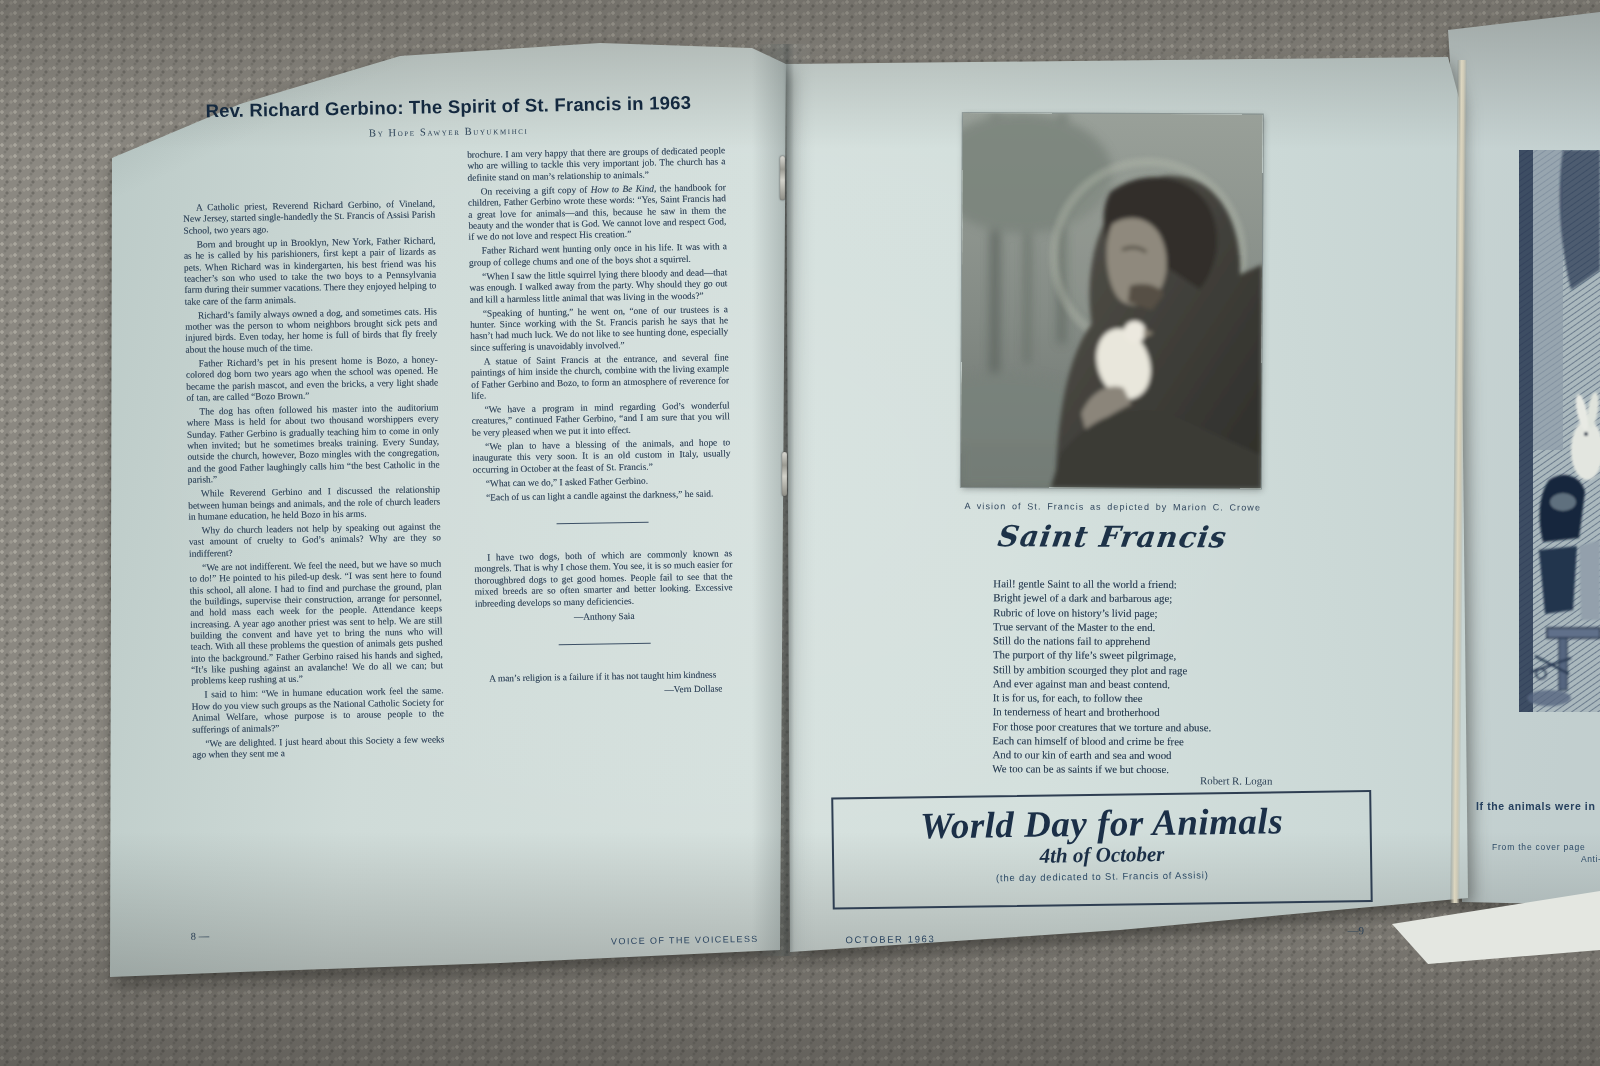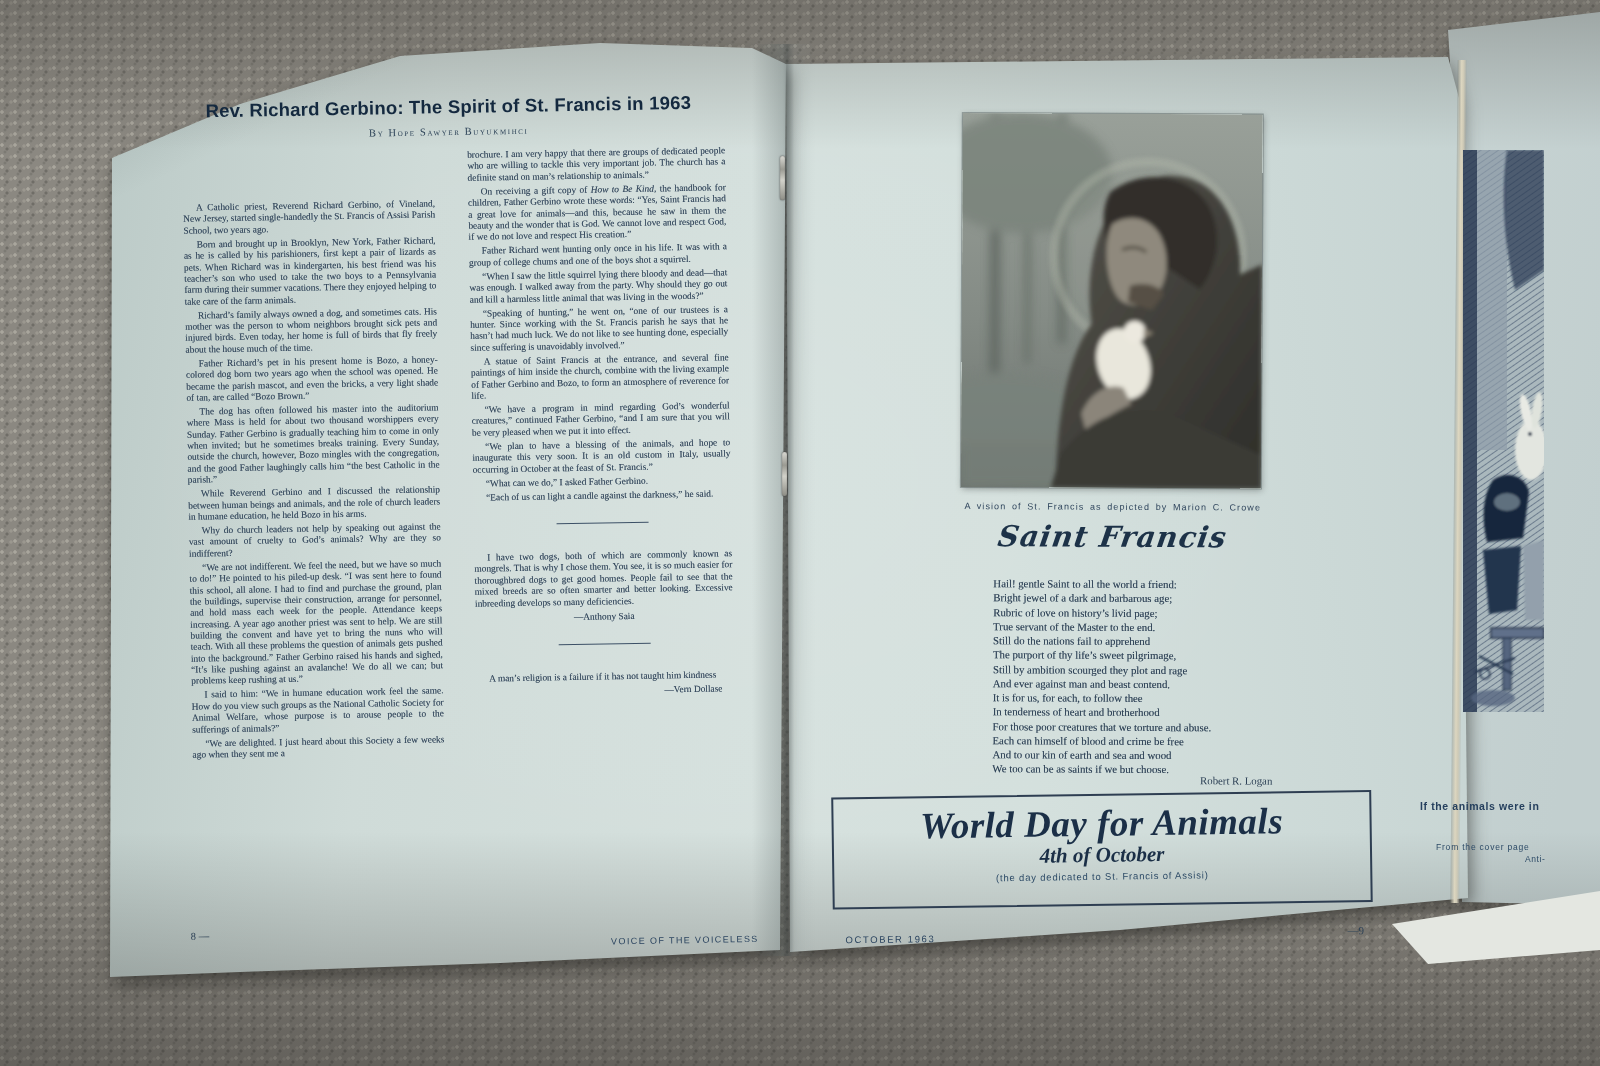--- a/index.html
+++ b/index.html
@@ -79,21 +79,21 @@
   .banner .b-title{margin-top:6px;font-family:"Liberation Serif",serif;font-style:italic;
       font-weight:700;font-size:37px;letter-spacing:.5px;color:#1b2f47;}
   .banner .b-sub{margin-top:-2px;font-family:"Liberation Serif",serif;font-style:italic;
       font-weight:700;font-size:21px;color:#1b2f47;}
   .banner .b-note{margin-top:3px;font-family:"Liberation Sans",sans-serif;font-size:9.5px;
       letter-spacing:.8px;color:#2c4a66;}
   .rp .footer-date{position:absolute;left:50px;top:855px;font-family:"Liberation Sans",sans-serif;
       font-size:9.5px;letter-spacing:1.6px;color:#2c4560;transform:rotate(-1deg);}
   .rp .pageno{position:absolute;left:552px;top:843px;font-size:11px;color:#2e4256;}
   
-  .tp{position:absolute;left:1396px;top:84px;width:148px;height:900px;z-index:10;color:#26405e;}
+  .tp{position:absolute;left:1452px;top:84px;width:148px;height:900px;z-index:10;color:#26405e;}
   .tp .engraving{position:absolute;left:67px;top:66px;width:81px;height:562px;}
   .tp .teaser{position:absolute;left:24px;top:716px;width:200px;white-space:nowrap;
       font-family:"Liberation Sans",sans-serif;font-weight:700;font-size:10.5px;
       letter-spacing:.6px;color:#26405e;}
   .tp .src1{position:absolute;left:40px;top:758px;width:200px;white-space:nowrap;
       font-family:"Liberation Sans",sans-serif;font-size:8.5px;letter-spacing:.8px;color:#2c4a66;}
   .tp .src2{position:absolute;left:129px;top:770px;width:80px;white-space:nowrap;
       font-family:"Liberation Sans",sans-serif;font-size:8.5px;letter-spacing:.6px;color:#2c4a66;}
 </style>
 </head>

